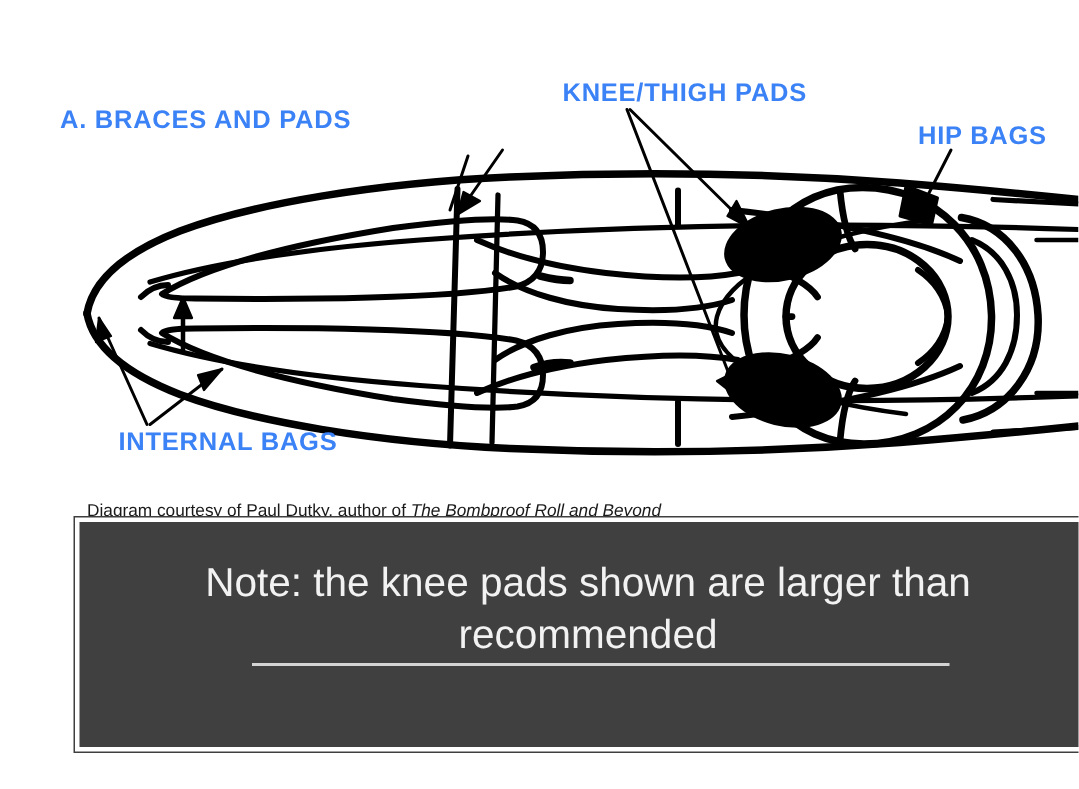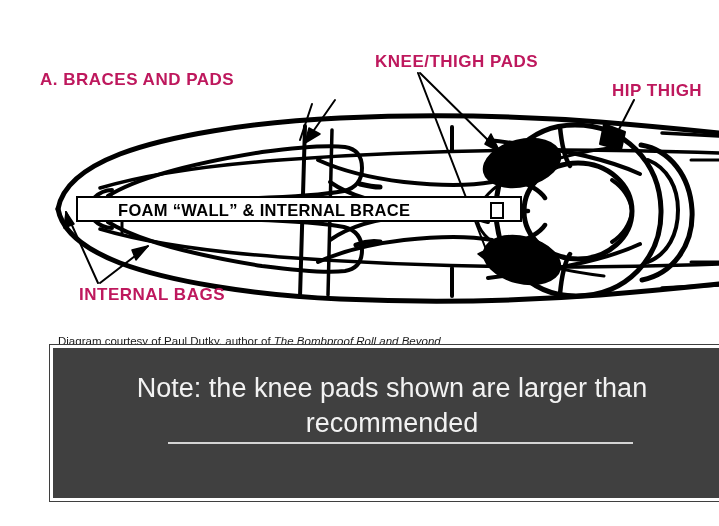--- a/index.html
+++ b/index.html
@@ -37,21 +37,21 @@
     left: 0; top: 0;
     width: 719px;
     height: 326px;
     display: block;
   }
 
   .diagram-label {
     position: absolute;
     font-family: "Liberation Sans", sans-serif;
     font-weight: bold;
-    color: #be185d;
+    color: #3b82f6;
     letter-spacing: 0.5px;
     white-space: nowrap;
     line-height: 1;
   }
   #label-title       { left: 40px;  top: 71px;  font-size: 17px; text-align: center; }
   #label-foot-braces { left: 281px; top: 82px;  font-size: 17px; }
   #label-knee-pads   { left: 375px; top: 53px;  font-size: 17px; }
   #label-hip-pads    { left: 612px; top: 82px;  font-size: 17px; }
   #label-flotation   { left: 79px;  top: 286px; font-size: 17px; }
 
@@ -260,28 +260,24 @@
         <path d="M94,198 C100,192 106,190 112,190" stroke-width="4"></path>
         <path d="M94,220 C100,226 106,228 112,228" stroke-width="4"></path>
       </g>
     </svg>
 
     <div class="diagram-label" id="label-title">A. BRACES AND PADS</div>
 
 
     <div class="diagram-label" id="label-knee-pads">KNEE/THIGH PADS</div>
 
-    <div class="diagram-label" id="label-hip-pads">HIP THIGH</div>
+    <div class="diagram-label" id="label-hip-pads">HIP BAGS</div>
 
     <div class="diagram-label" id="label-flotation">INTERNAL BAGS</div>
 
-    <div id="foam-box">
-      <div id="foam-box-text">FOAM “WALL” &amp; INTERNAL BRACE</div>
-      <div id="foam-box-pillar"></div>
-    </div>
   </div>
 
   <div id="caption">
     <span>Diagram courtesy of Paul Dutky, author of </span><em>The Bombproof Roll and Beyond</em>
   </div>
 
   <div id="note-box">
     <div id="note-box-inner">
       <div id="note-text">Note: the knee pads shown are larger than recommended</div>
       <div id="note-divider"></div>

